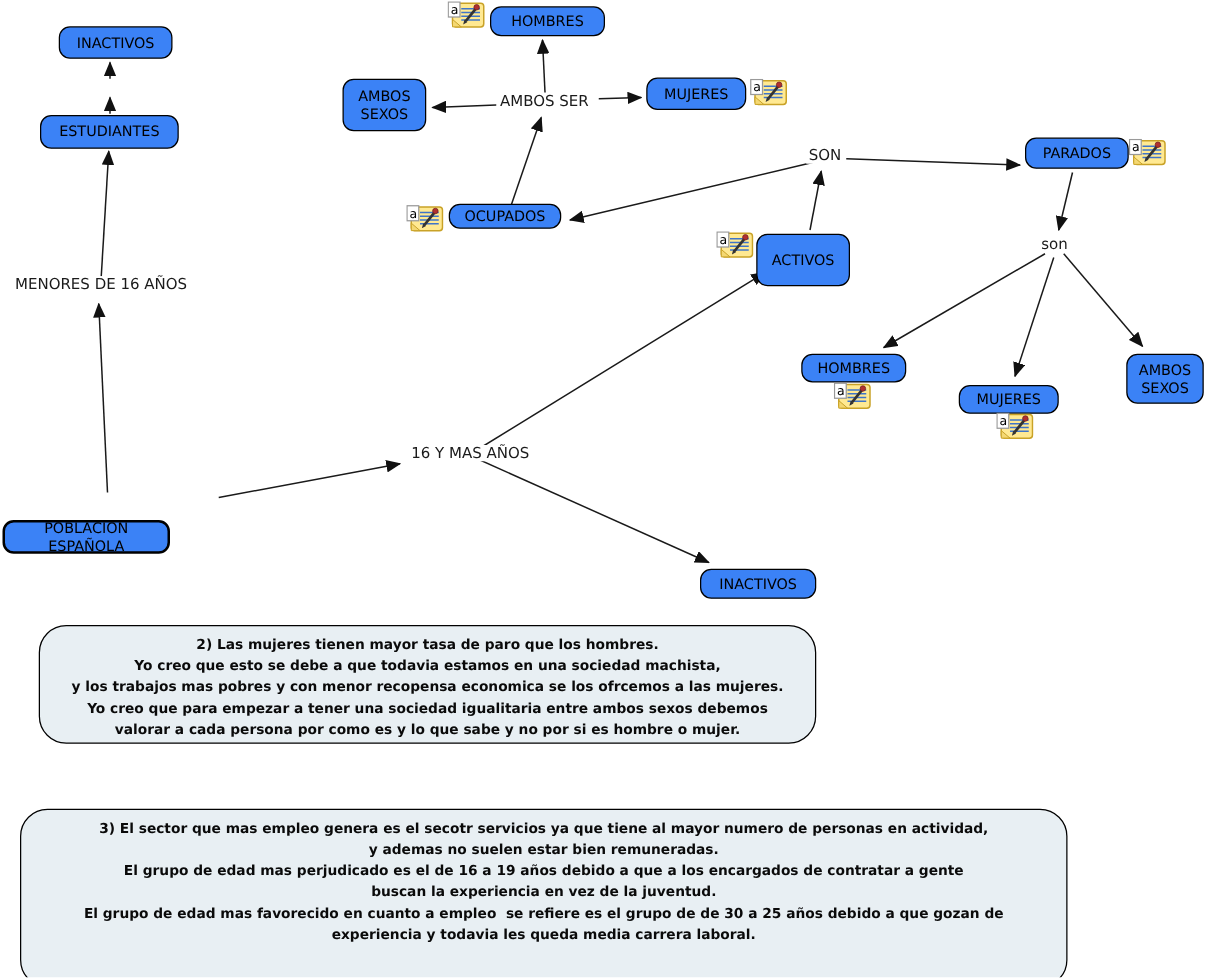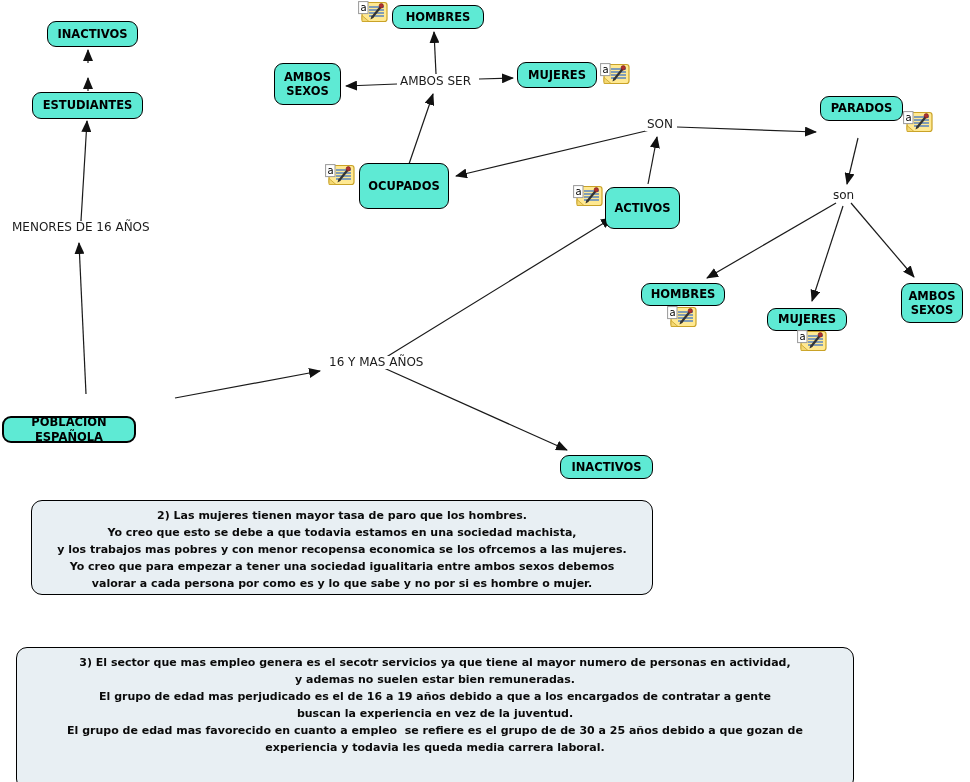--- a/index.html
+++ b/index.html
@@ -7,44 +7,44 @@
     position:relative;
     width:970px;height:782px;
     background:#ffffff;
     font-family:"DejaVu Sans","Liberation Sans",sans-serif;
     overflow:hidden;
   }
   #links-svg{position:absolute;left:0;top:0;z-index:1;}
   .node{
     position:absolute;
     box-sizing:border-box;
-    background:#5eead4;
+    background:#3b82f6;
     border:1.6px solid #000;
     border-radius:9px;
     display:flex;align-items:center;justify-content:center;
-    font-weight:bold;font-size:11.5px;line-height:1.25;
+    font-weight:normal;font-size:11.5px;line-height:1.25;
     color:#000;text-align:center;
     z-index:2;
     padding:1px 2px;
   }
   .link-label{
     position:absolute;
     font-size:12px;color:#1b1b1b;
     background:#ffffff;
     padding:0 2px;line-height:13px;
     white-space:nowrap;
     z-index:2;
   }
   .ann-icon{position:absolute;z-index:3;}
   .note{
     position:absolute;
     box-sizing:border-box;
     background:#e8eff3;
     border:1.6px solid #000;
-    border-radius:11px;
+    border-radius:22px;
     font-weight:bold;font-size:11px;line-height:17px;
     color:#0a0a0a;text-align:center;
     z-index:2;
   }
   .note .note-line{white-space:pre-wrap;}
   #note-2{left:31px;top:500px;width:622px;height:95px;padding-top:6px;}
   #note-3{left:16px;top:647px;width:838px;height:143px;padding-top:6px;}
 </style>
 </head>
 <body>
@@ -78,23 +78,23 @@
       <line x1="851" y1="203" x2="914" y2="277" marker-end="url(#arw)"></line>
     </g>
   </svg>
 
   <div class="node" style="left:47px;top:21px;width:91px;height:26px">INACTIVOS</div>
   <div class="node" style="left:32px;top:92px;width:111px;height:27px">ESTUDIANTES</div>
   <div class="node" style="left:2px;top:416px;width:134px;height:27px;border-width:2px">POBLACION ESPAÑOLA</div>
   <div class="node" style="left:274px;top:63px;width:67px;height:42px">AMBOS SEXOS</div>
   <div class="node" style="left:392px;top:5px;width:92px;height:24px">HOMBRES</div>
   <div class="node" style="left:517px;top:62px;width:80px;height:26px">MUJERES</div>
-  <div class="node" style="left:359px;top:163px;width:90px;height:46px">OCUPADOS</div>
+  <div class="node" style="left:359px;top:163px;width:90px;height:20px">OCUPADOS</div>
   <div class="node" style="left:605px;top:187px;width:75px;height:42px">ACTIVOS</div>
-  <div class="node" style="left:820px;top:96px;width:83px;height:25px">PARADOS</div>
+  <div class="node" style="left:820px;top:110px;width:83px;height:25px">PARADOS</div>
   <div class="node" style="left:641px;top:283px;width:84px;height:23px">HOMBRES</div>
   <div class="node" style="left:767px;top:308px;width:80px;height:23px">MUJERES</div>
   <div class="node" style="left:901px;top:283px;width:62px;height:40px">AMBOS SEXOS</div>
   <div class="node" style="left:560px;top:455px;width:93px;height:24px">INACTIVOS</div>
 
   <div class="link-label" style="left:10px;top:221px">MENORES DE 16 AÑOS</div>
   <div class="link-label" style="left:327px;top:356px">16 Y MAS AÑOS</div>
   <div class="link-label" style="left:398px;top:75px">AMBOS SER</div>
   <div class="link-label" style="left:645px;top:118px">SON</div>
   <div class="link-label" style="left:831px;top:189px">son</div>

